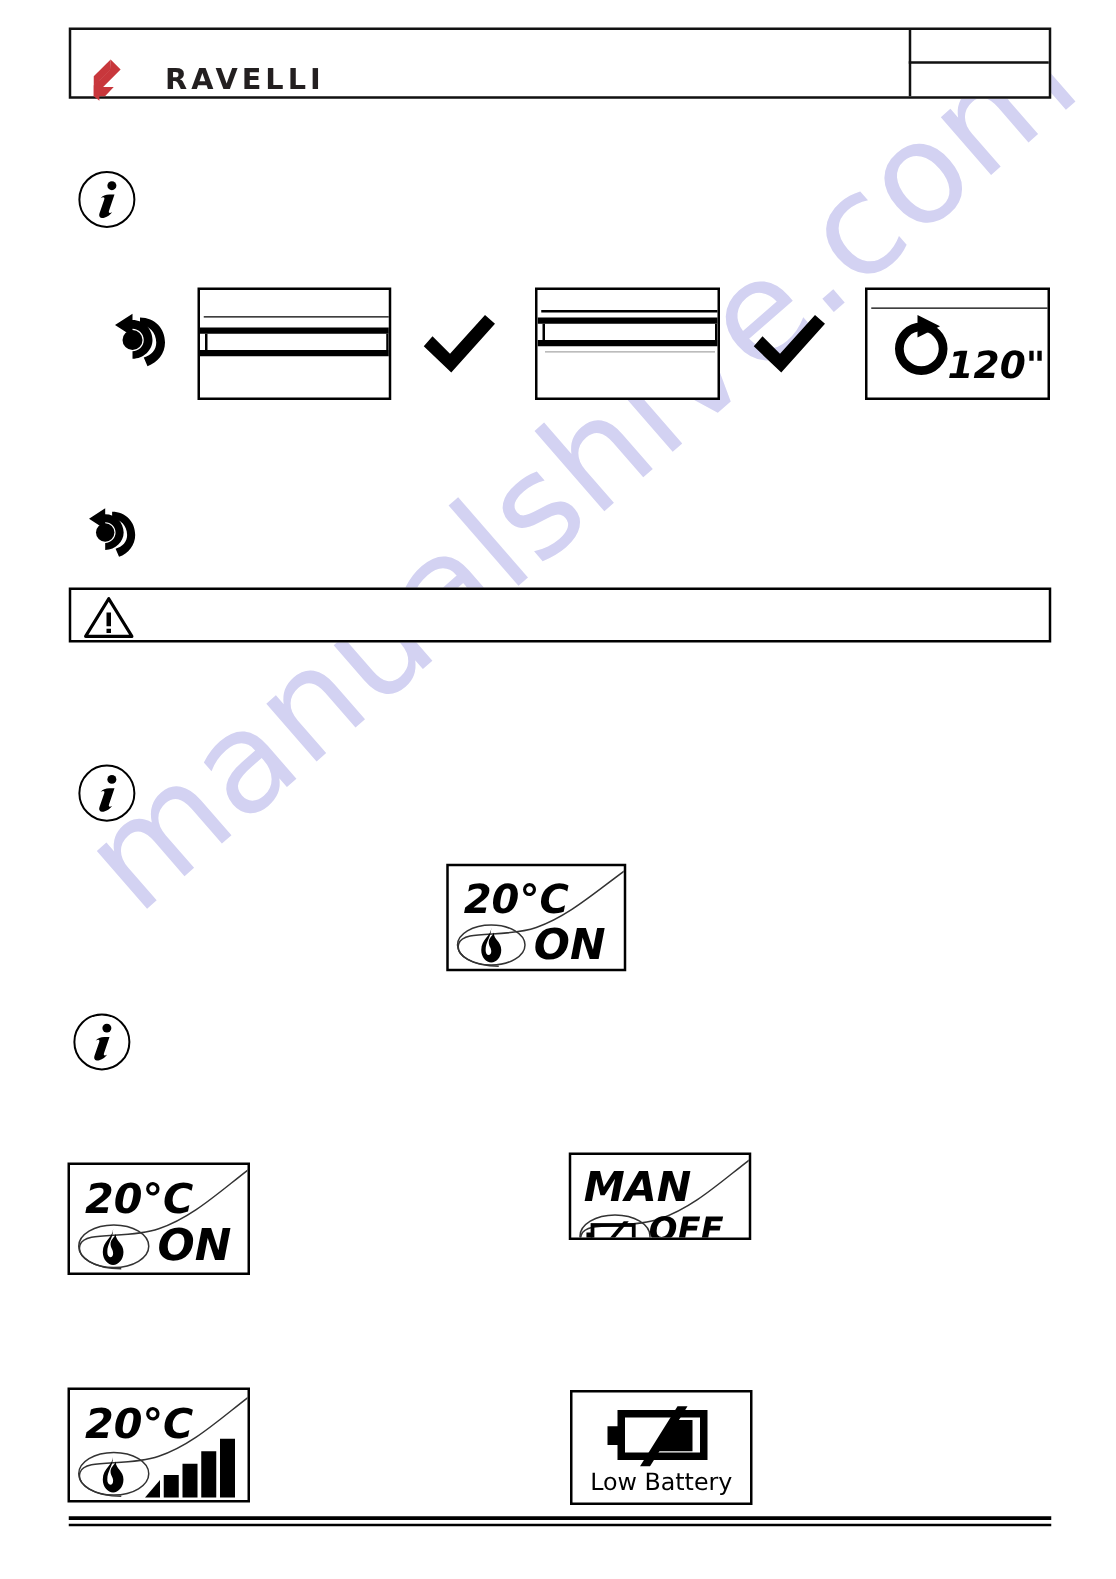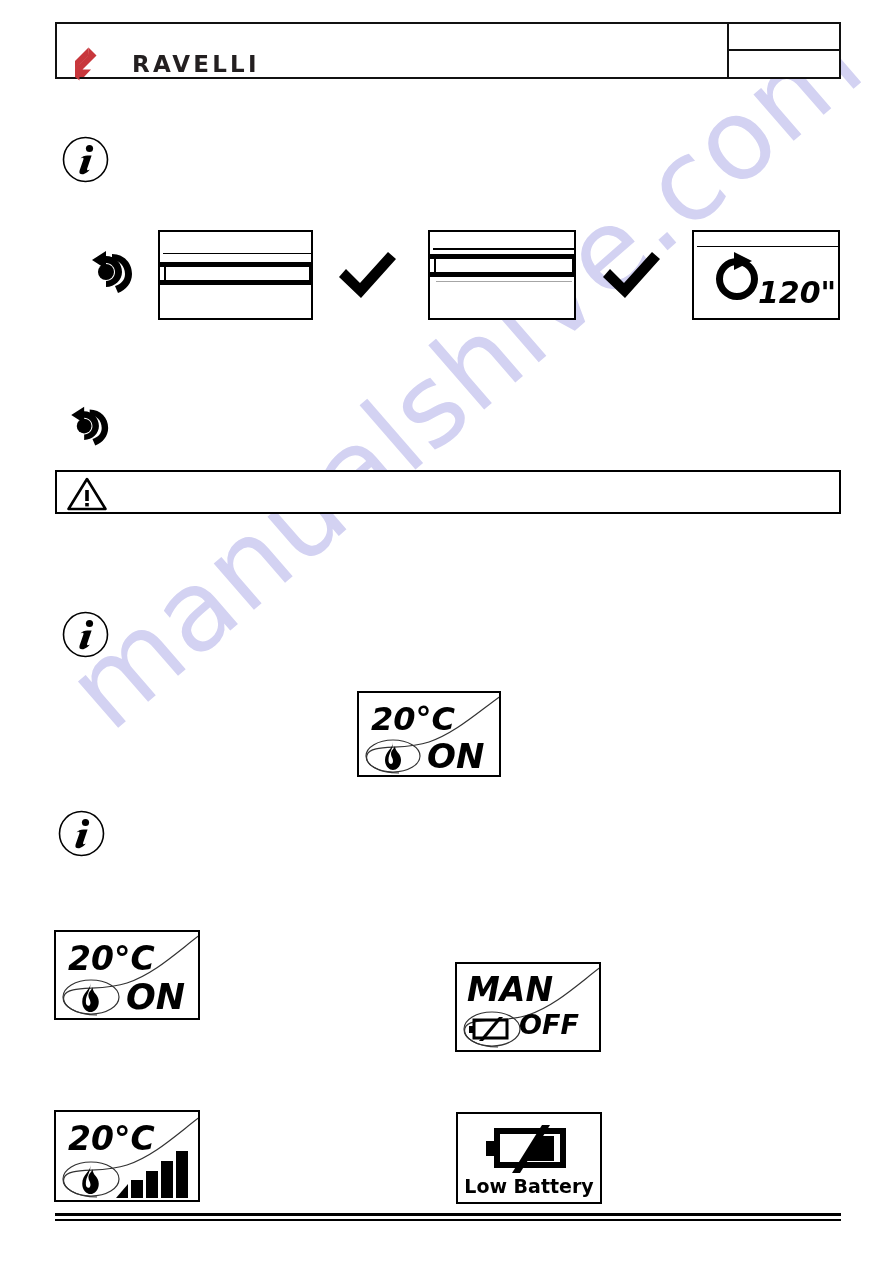--- a/index.html
+++ b/index.html
@@ -186,21 +186,21 @@
 
   
   .lowbatt-label {
     position: absolute;
     left: 0;
     right: 0;
     bottom: 5px;
     text-align: center;
     font-family: "DejaVu Sans", sans-serif;
     font-size: 19px;
-    font-weight: 700;
+    font-weight: 400;
     color: #000000;
   }
 
   
   .bottom-rule-1 {
     position: absolute;
     left: 55px;
     top: 1213px;
     width: 786px;
     height: 3px;
@@ -360,21 +360,21 @@
         <span class="lcd-text" style="left:12px; top:10px; font-size:33px;">20°C</span>
         <svg style="position:absolute; left:22px; top:50px; width:25px; height:31px;" viewBox="0 0 24 30">
           <path d="M12 1 C12 8 4 10 4 19 C4 25 8 29 12 29 C16 29 20 25 20 19
                    C20 12 14 11 14 5 C13 8 10 9 10 13 C10 16 12 17 12 20
                    C12 22 11 23 10 23 C8.5 23 7.5 21.5 7.5 19 C7.5 12 12 9 12 1 Z" fill="#000000"></path>
         </svg>
         <span class="lcd-text" style="left:70px; top:48px; font-size:35px;">ON</span>
       </div>
     </div>
 
-    <div class="lcd" style="left:455px; top:922px; width:146px; height:90px;margin-top:40px;">
+    <div class="lcd" style="left:455px; top:922px; width:146px; height:70px;">
       <div class="lcd-inner">
         <svg style="position:absolute; left:0; top:0; width:146px; height:90px;" viewBox="0 0 146 90">
           <path d="M145 2 C120 21 98 42 71 51 C45 60 12 52 8 64 C5 74 20 83 41 83" fill="none" stroke="#333333" stroke-width="1.2"></path>
           <ellipse cx="35" cy="65" rx="28" ry="17" fill="none" stroke="#333333" stroke-width="1.2"></ellipse>
         </svg>
         <span class="lcd-text" style="left:10px; top:9px; font-size:33px;">MAN</span>
         <svg style="position:absolute; left:12px; top:52px; width:44px; height:26px;" viewBox="0 0 44 26">
           <rect x="5" y="4" width="33" height="18" fill="none" stroke="#000000" stroke-width="3"></rect>
           <rect x="0" y="10" width="5" height="7" fill="#000000"></rect>
           <path d="M30 1 L34 1 L14 25 L10 25 Z" fill="#000000"></path>

